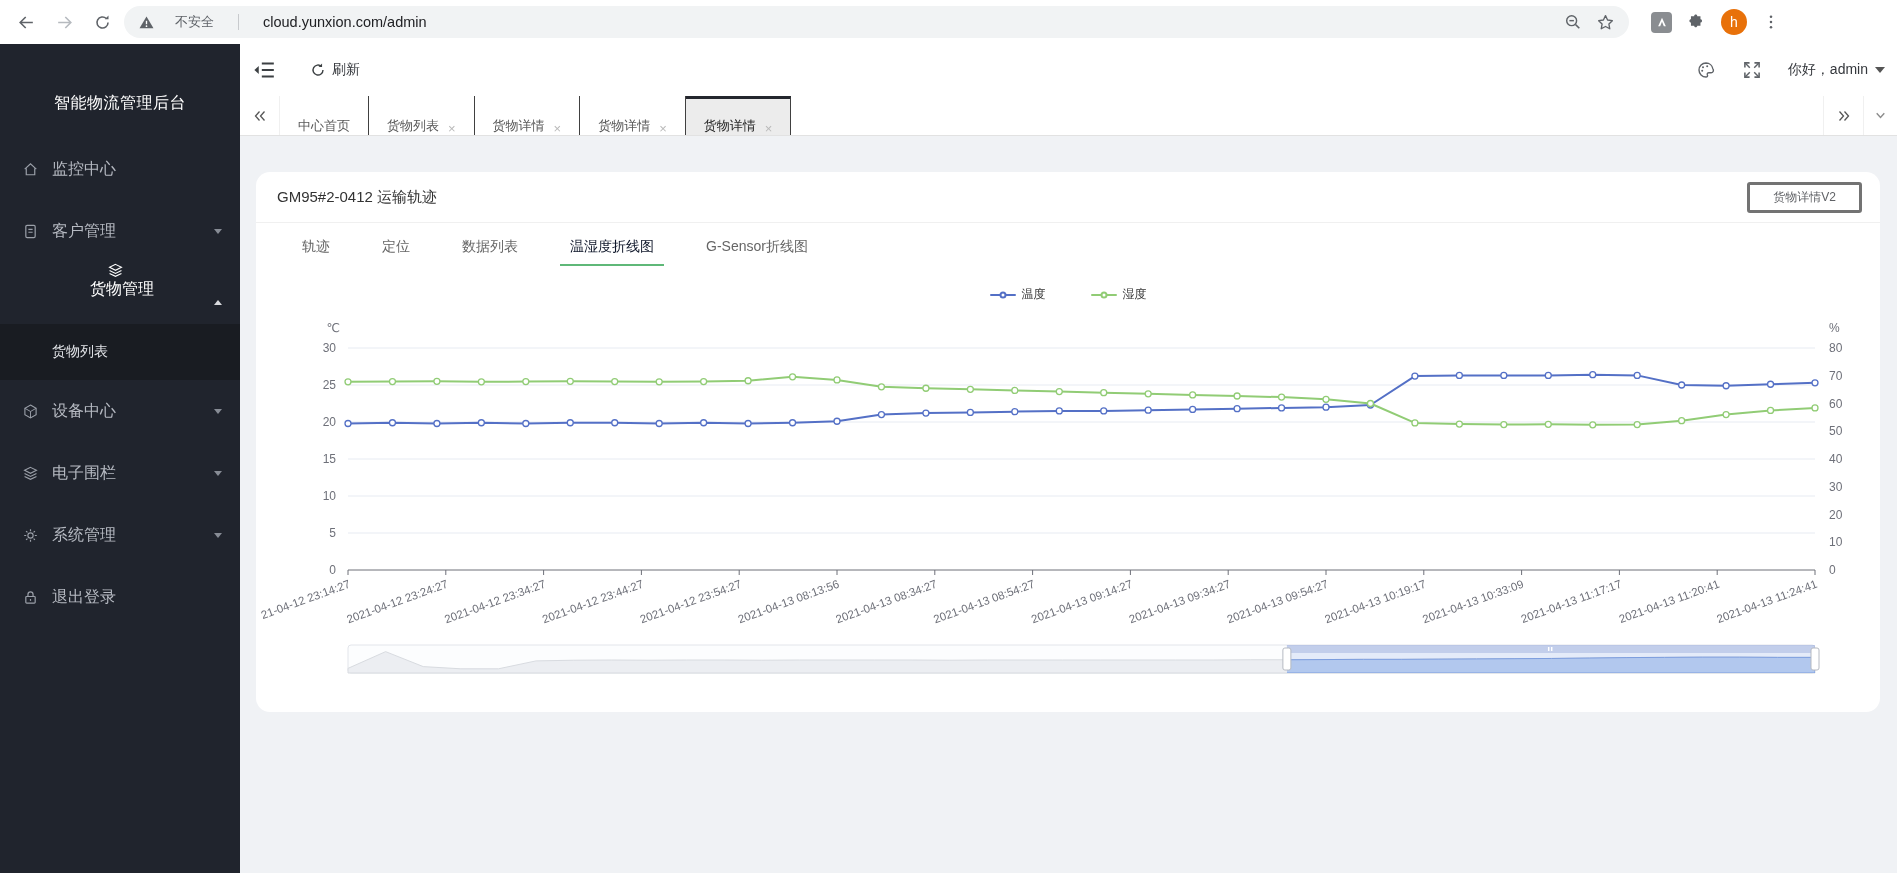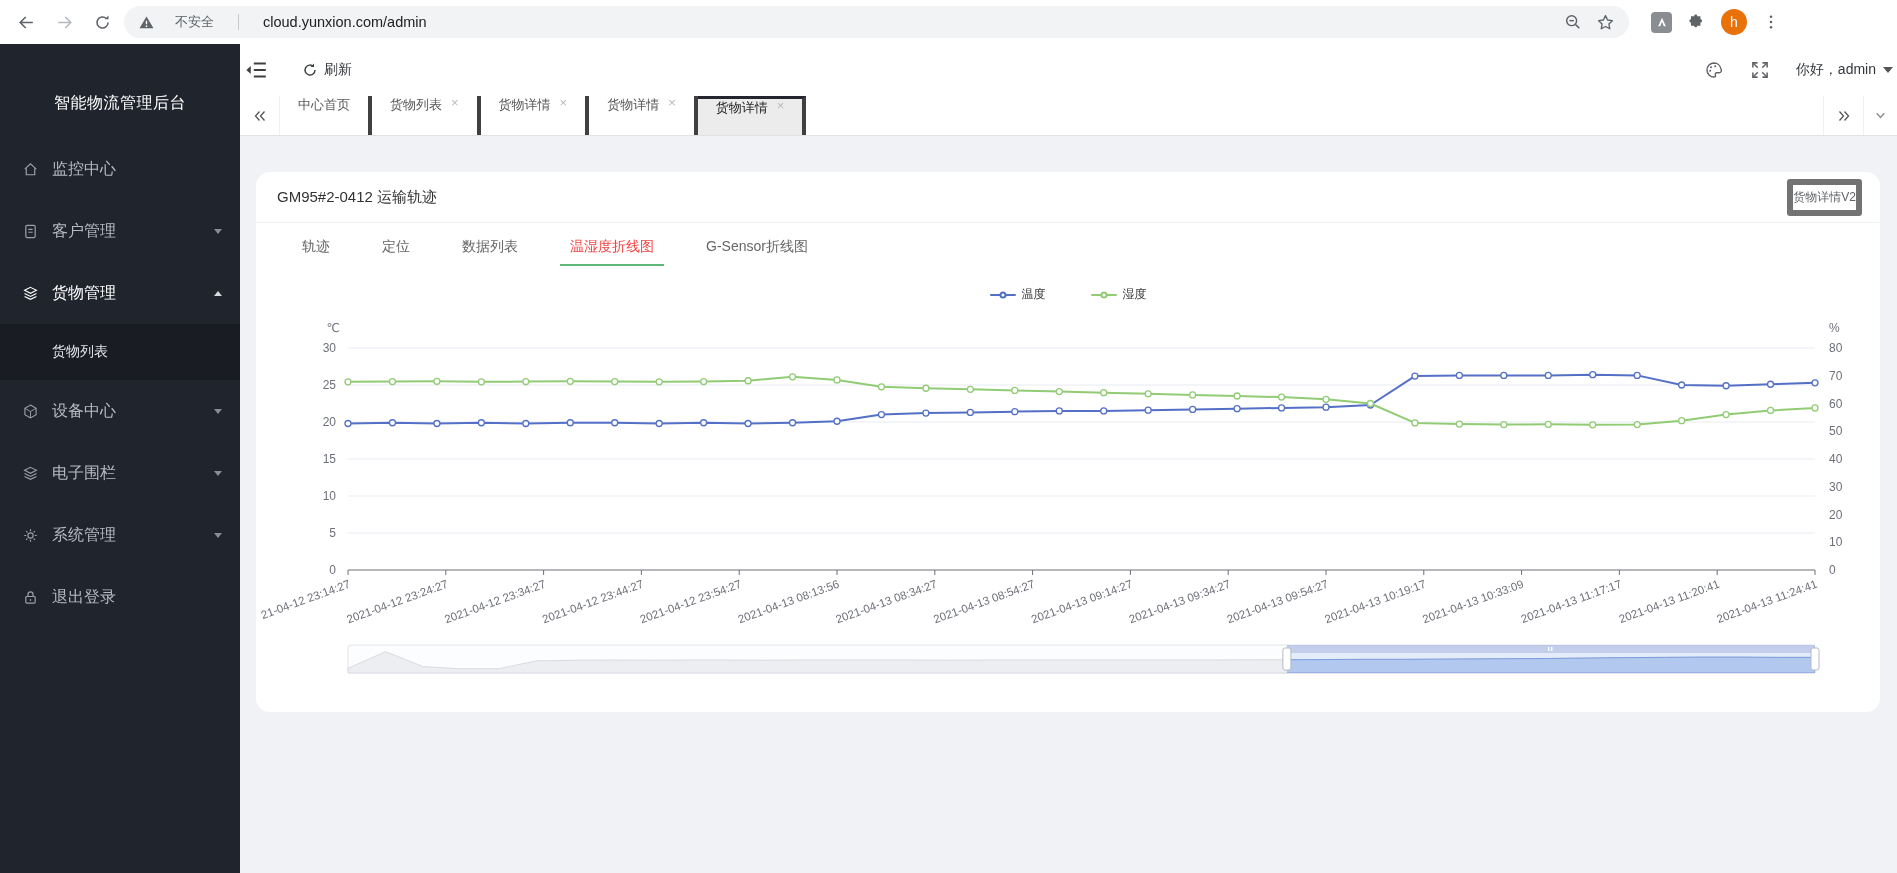--- a/index.html
+++ b/index.html
@@ -18,57 +18,57 @@
   .omni-right { margin-left:auto; display:flex; align-items:center; gap:14px; }
   .ext-pdf { width:21px; height:21px; background:#8a8d91; border-radius:4px; display:flex; align-items:center; justify-content:center; }
   .avatar { width:26px; height:26px; border-radius:50%; background:var(--avatar,#e8710a); color:#fff; font-size:14px; display:flex; align-items:center; justify-content:center; }
 
   
   .app { display:flex; height:829px; }
   .sidebar { width:240px; background:#20242d; color:#b6bac2; flex:0 0 auto; }
   .sb-title { height:70px; display:flex; align-items:center; justify-content:center; color:#ffffff; font-size:16px; letter-spacing:.5px;margin-top:24px; }
   .sb-item { height:62px; display:flex; align-items:center; padding:0 18px 0 22px; font-size:16px; cursor:pointer; }
   .sb-item .nico { width:17px; height:17px; margin-right:13px; color:#9ba0a9; flex:0 0 auto; }
-  .sb-item.active { color:#ffffff; }
+  .sb-item.active { color:#ffffff;flex-direction:column; }
   .sb-item.active .nico { color:#ffffff; }
   .sb-sub { height:56px; background:#191c22; display:flex; align-items:center; padding-left:52px; font-size:14px; color:#e2e4e8; cursor:pointer; }
   .caret { margin-left:auto; width:0; height:0; border-left:4.5px solid transparent; border-right:4.5px solid transparent; }
   .caret.down { border-top:5px solid #878c95; }
   .caret.up { border-bottom:5px solid #d8dadd; }
 
   .main { flex:1; display:flex; flex-direction:column; background:#f0f2f5; }
 
   
-  .topbar { height:52px; background:#ffffff; display:flex; align-items:center; padding:0 4px; }
+  .topbar { height:52px; background:#ffffff; display:flex; align-items:center; padding:0 12px; }
   .tb-collapse { width:24px; height:20px; cursor:pointer; }
   .tb-refresh { margin-left:34px; display:flex; align-items:center; gap:6px; color:#34373c; font-size:14px; cursor:pointer; }
   .tb-right { margin-left:auto; display:flex; align-items:center; gap:26px; }
   .tb-ic { width:20px; height:20px; cursor:pointer; }
   .tb-user { display:flex; align-items:center; gap:7px; font-size:14px; color:#34373c; cursor:pointer; }
   .tb-user .dcaret { width:0; height:0; border-left:5px solid transparent; border-right:5px solid transparent; border-top:6px solid #555; }
 
   
   .tabbar { height:40px; background:#ffffff; border-bottom:1px solid #e2e2e2; display:flex; align-items:stretch; }
   .tab-scroll { width:40px; display:flex; align-items:center; justify-content:center; color:#555; font-size:15px; border-right:1px solid #f0f0f0; cursor:pointer; }
   .tab-scroll.right { border-right:none; border-left:1px solid #f0f0f0; margin-left:auto; }
-  .tab { display:flex; align-items:flex-start; gap:9px; padding:0 18px; font-size:13px; color:#595959; border-right:4px solid #404040; cursor:pointer; background:#fff; }
+  .tab { display:flex; align-items:flex-end; gap:9px; padding:0 18px; font-size:13px; color:#595959; border-right:1px solid #404040; cursor:pointer; background:#fff; }
   .tab .x { color:#b9b9b9; font-size:13px; line-height:1; }
   .tab.active { background:#ececec; border-top:3px solid #23262d; color:#262626; }
   .tab-dd { width:34px; display:flex; align-items:center; justify-content:center; border-left:1px solid #f0f0f0; cursor:pointer; }
 
   
   .content { flex:1; padding:16px 17px 0 16px; }
   .card { background:#ffffff; border-radius:14px; margin-top:20px; height:540px; position:relative; }
   .card-head { height:50px; display:flex; align-items:center; padding:0 18px 0 21px; }
   .card-title { font-size:15px; color:#333; }
-  .v2-btn { margin-left:auto; font-size:12px; color:#606266; border:6px solid #737373; border-radius:3px; padding:4px 0; background:#fff; cursor:pointer; }
+  .v2-btn { margin-left:auto; font-size:12px; color:#606266; border:3px solid #737373; border-radius:3px; padding:4px 23px; background:#fff; cursor:pointer; }
   .card-divider { height:1px; background:#f0f0f0; }
   .subtabs { height:47px; display:flex; align-items:center; padding:0 20px; }
   .subtab { padding:0 26px; font-size:14px; color:#666; height:100%; display:flex; align-items:center; cursor:pointer; position:relative; }
-  .subtab.active { color:#ef4444; }
+  .subtab.active { color:#0f172a; }
   .subtab.active::after { content:""; position:absolute; left:16px; right:16px; bottom:4px; height:2px; background:var(--accent,#5FB878); }
 
   .chartwrap { position:relative; height:430px; }
   .legend { position:absolute; top:16px; left:0; right:0; display:flex; justify-content:center; gap:45px; z-index:2; }
   .legend-item { display:flex; align-items:center; gap:6px; cursor:pointer; }
   .legend-label { font-size:12px; color:#333; }
   .lm { position:relative; width:26px; height:12px; display:inline-block; }
   .lm-line { position:absolute; left:0; right:0; top:5px; height:2px; border-radius:1px; background:#999; }
   .lm-ring { position:absolute; left:50%; top:50%; transform:translate(-50%,-50%); width:7px; height:7px; border:2px solid #999; border-radius:50%; background:#fff; }
   svg text { font-family:"Liberation Sans","DejaVu Sans",sans-serif; }

